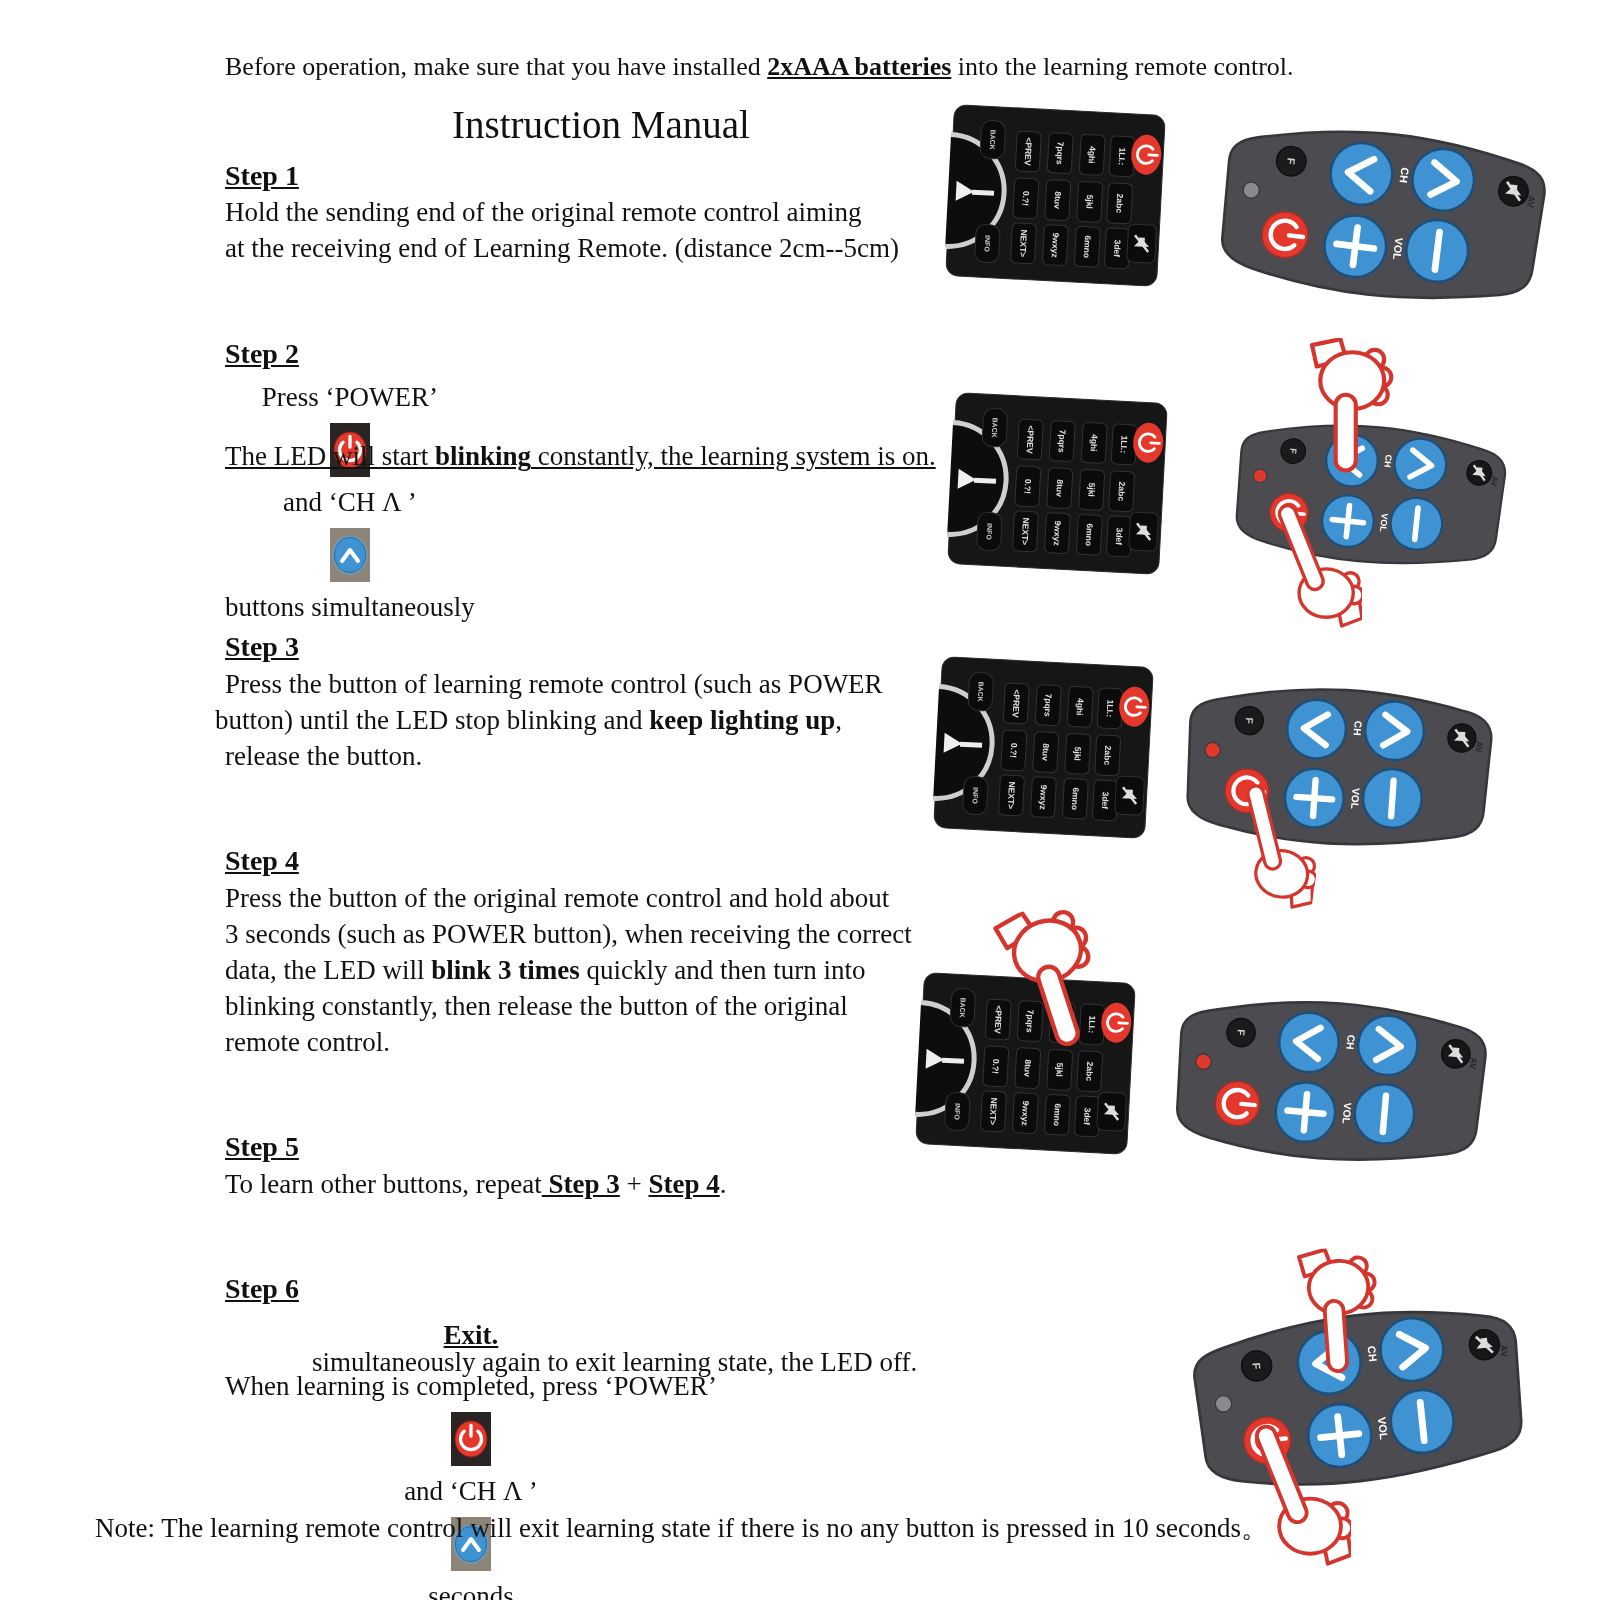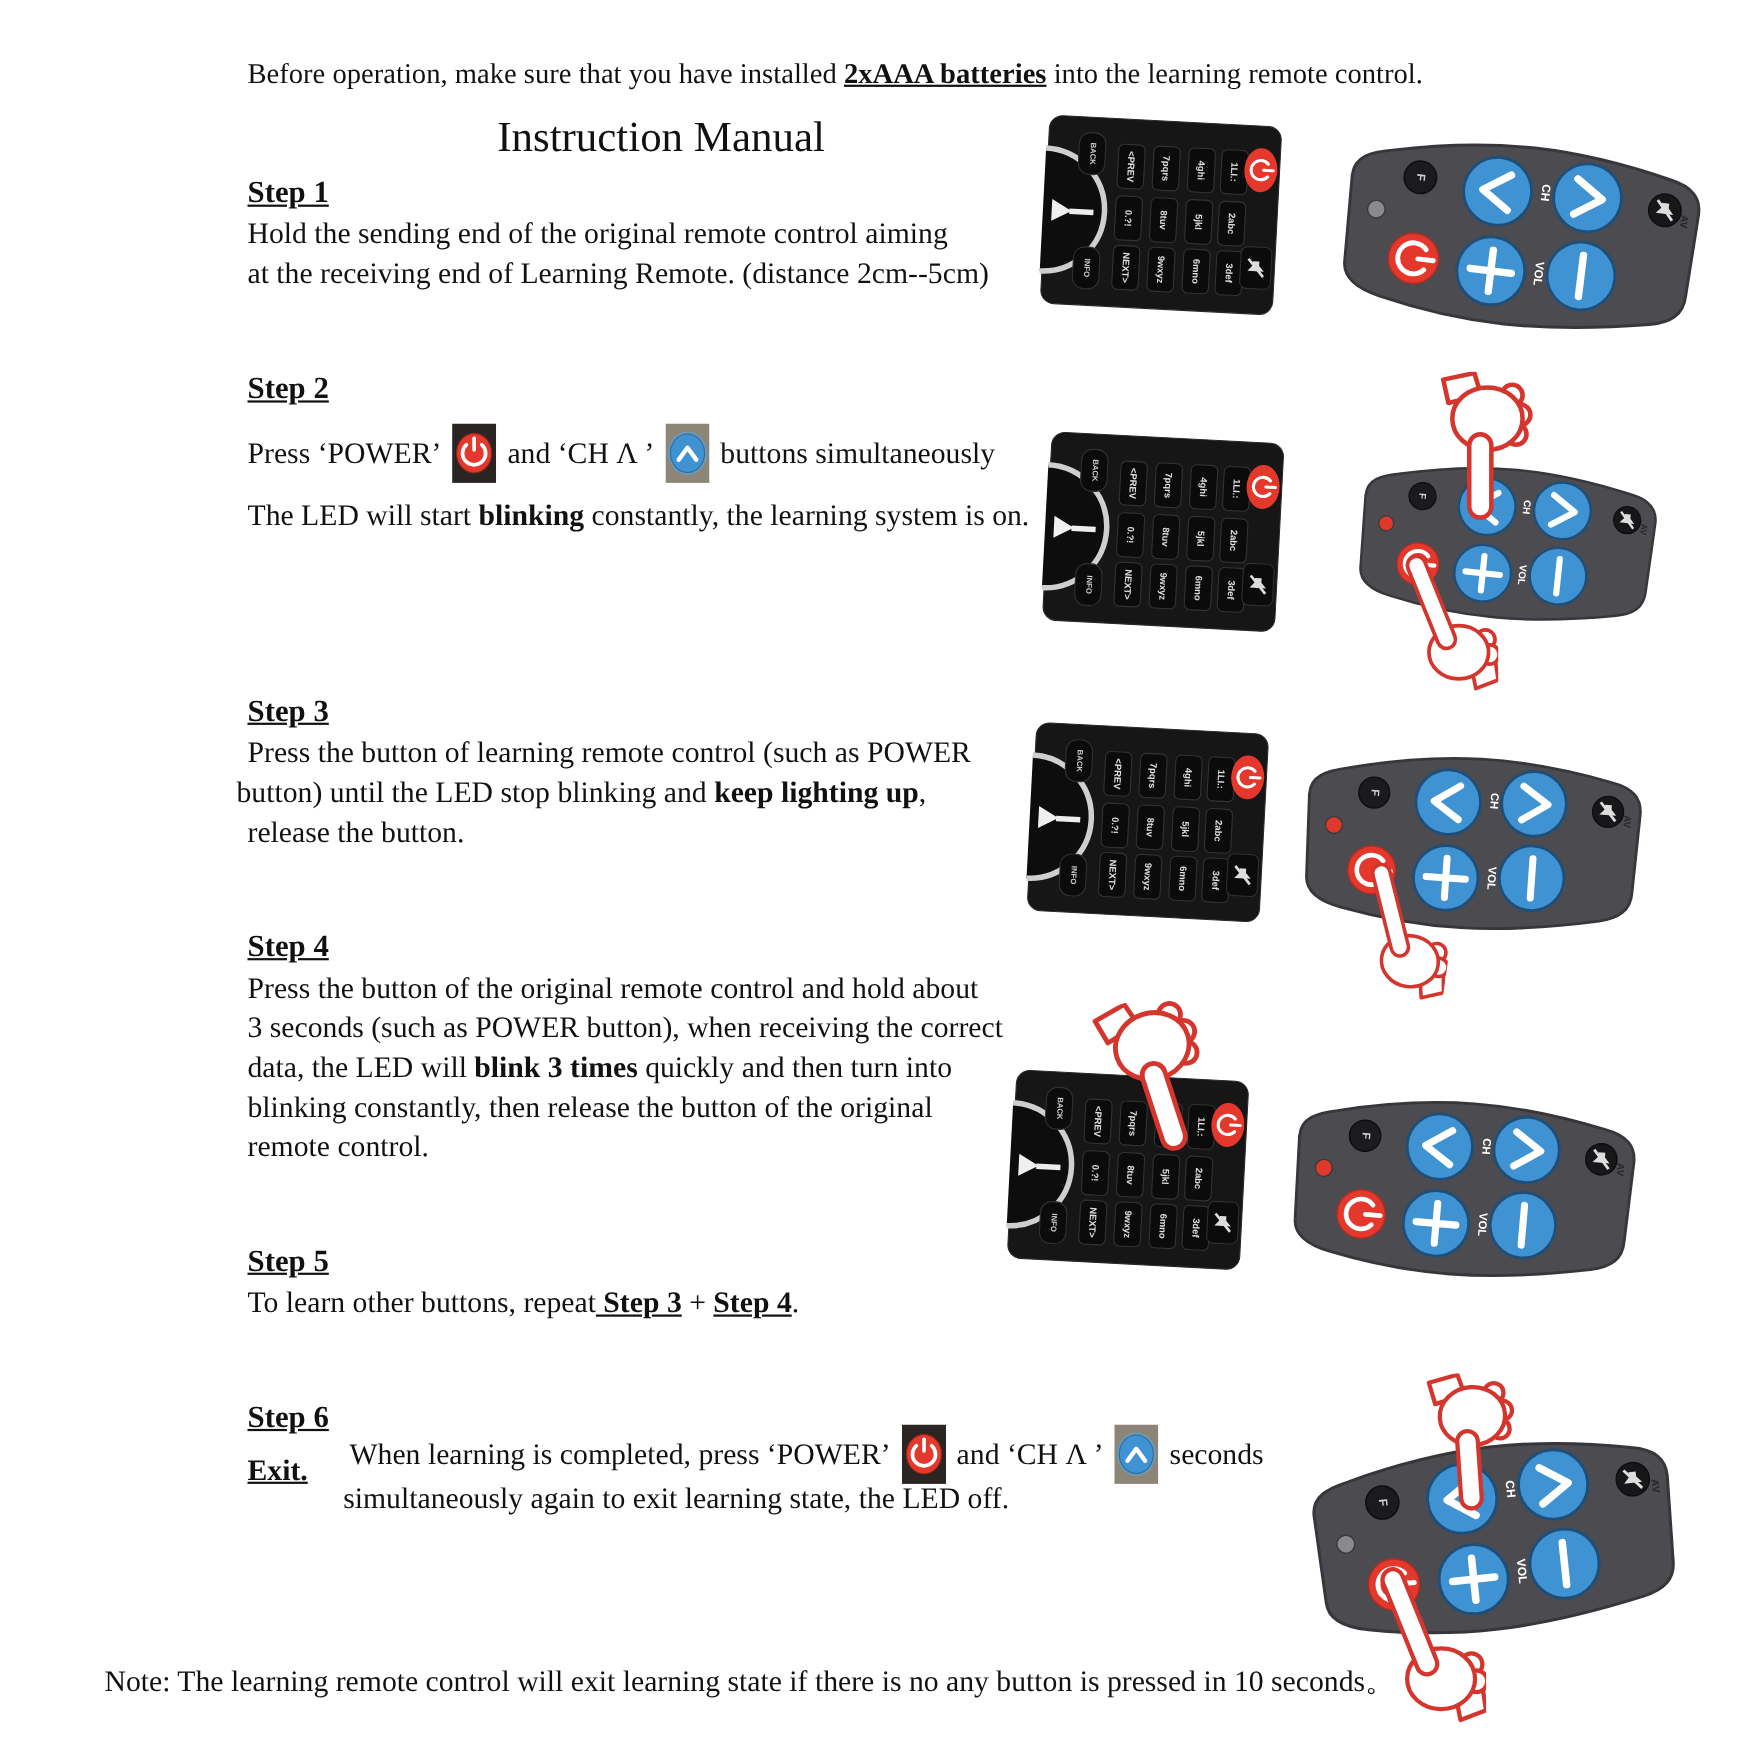--- a/index.html
+++ b/index.html
@@ -5,21 +5,21 @@
   html,body{margin:0;padding:0;background:#ffffff;}
   #canvas{position:relative;width:1600px;height:1600px;background:#ffffff;overflow:hidden;
           font-family:"Liberation Serif",serif;color:#111;}
   .abs{position:absolute;}
   .body-text{font-size:27px;line-height:36px;white-space:nowrap;}
   .intro{font-size:26px;white-space:nowrap;}
   .title{font-size:39px;}
   .head{font-size:28px;font-weight:bold;text-decoration:underline;white-space:nowrap;}
   .b{font-weight:bold;margin-top:28px;}
   .u{text-decoration:underline;}
-  .iconline{display:flex;align-items:center;gap:10px;font-size:27px;white-space:nowrap;}
+  .iconline{display:flex;align-items:center;gap:10px;font-size:27px;white-space:nowrap;flex-direction:column;}
   .keytxt{font-family:"Liberation Sans",sans-serif;font-weight:bold;}
   svg.icon-key{flex:0 0 auto;}
   .rot{transform-origin:50% 50%;}
 </style>
 </head>
 <body>
 
 <div id="canvas">
 
   <svg width="0" height="0" style="position:absolute" aria-hidden="true">
@@ -168,21 +168,21 @@
     <span>Press ‘POWER’</span>
     <svg class="icon-key" width="40" height="54" viewBox="0 0 40 54">
         <use href="#icon-power-inline"></use>
       </svg>
     <span>and ‘CH Λ ’</span>
     <svg class="icon-key" width="40" height="54" viewBox="0 0 40 54">
         <use href="#icon-chup-inline"></use>
       </svg>
     <span>buttons simultaneously</span>
   </div>
-  <div class="abs body-text" style="left:225px;top:450px;">
+  <div class="abs body-text" style="left:225px;top:438px;text-decoration:underline;">
     <span>The LED will start </span><span class="b">blinking</span><span> constantly, the learning system is on.</span>
   </div>
 
   <div class="abs head" style="left:225px;top:631px;">Step 3</div>
   <div class="abs body-text" style="left:225px;top:666px;">Press the button of learning remote control (such as POWER</div>
   <div class="abs body-text" style="left:215px;top:702px;">
     <span>button) until the LED stop blinking and </span><span class="b">keep lighting up</span><span>,</span>
   </div>
   <div class="abs body-text" style="left:225px;top:738px;">release the button.</div>
 

